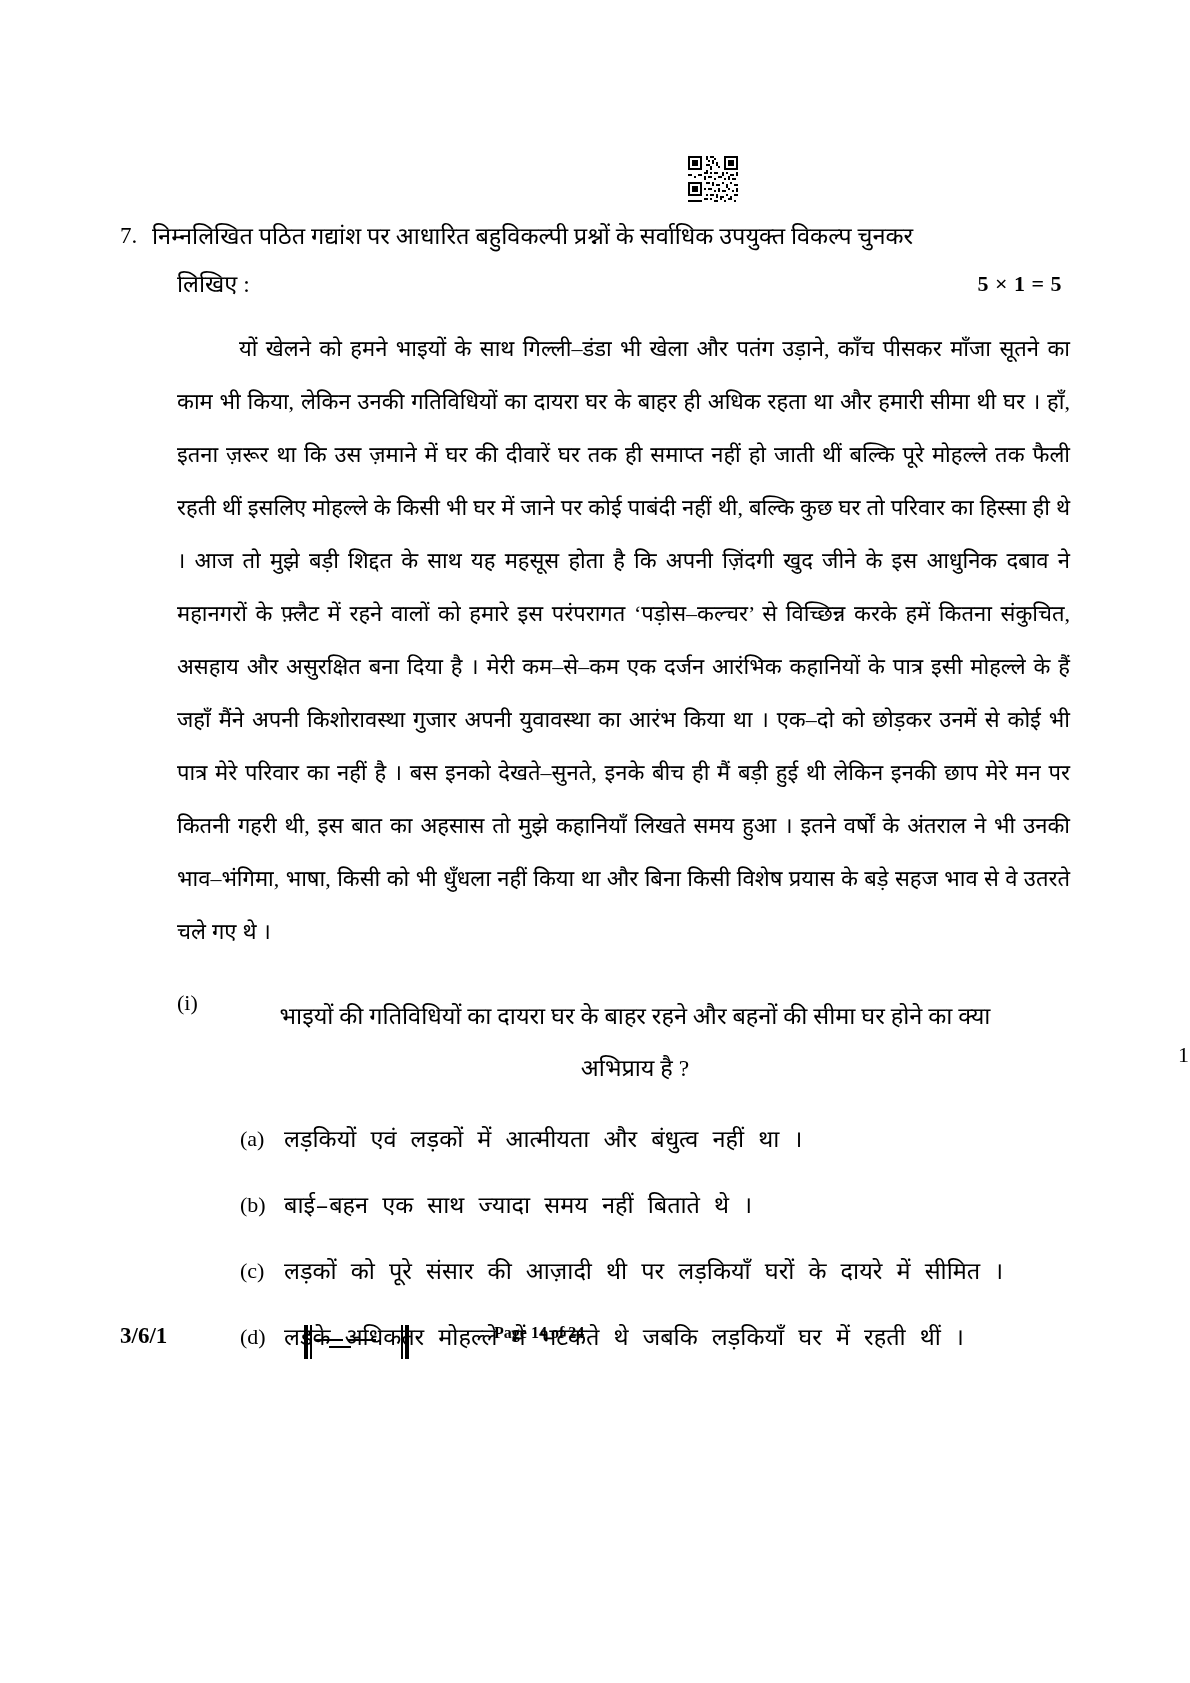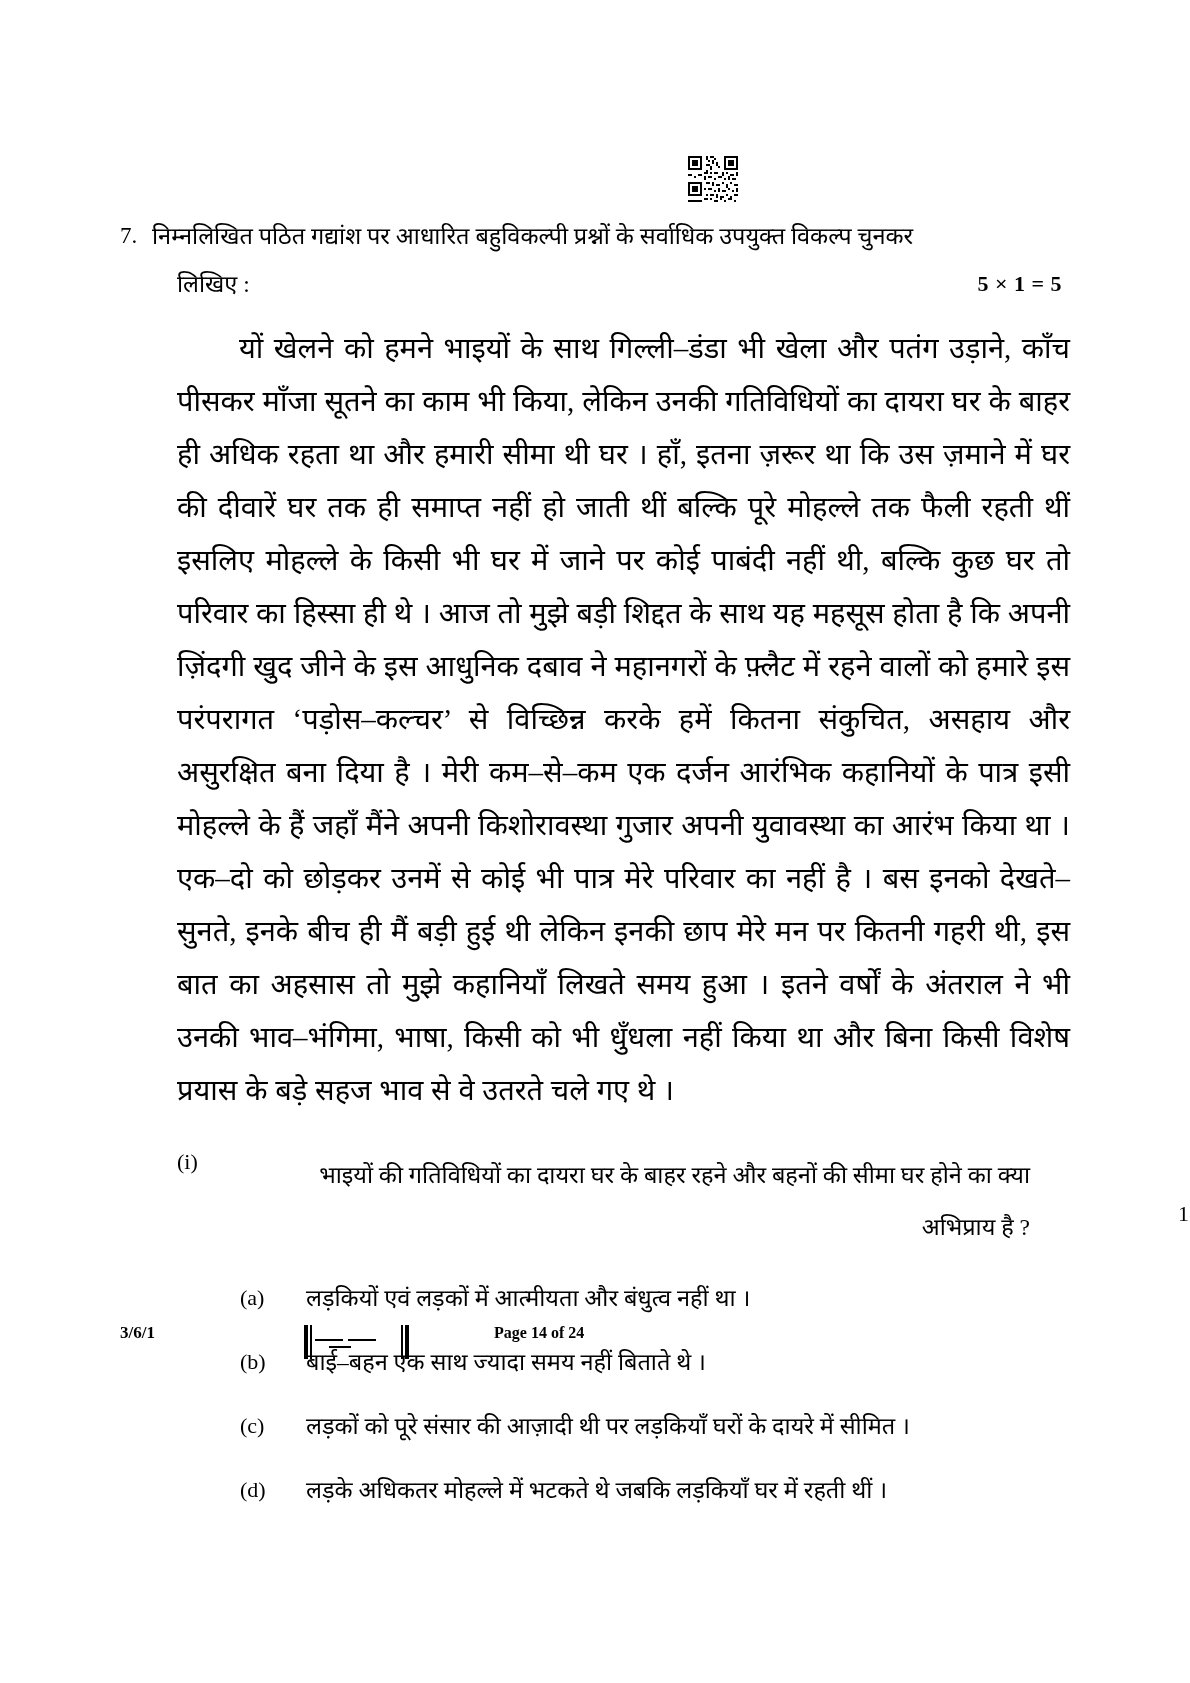--- a/index.html
+++ b/index.html
@@ -70,21 +70,21 @@
     font-weight: bold;
     font-size: 22px;
     letter-spacing: .5px;
   }
 
   
   .passage {
     margin-top: 14px;
     margin-left: 57px;
     width: 893px;
-    font-size: 29px;
+    font-size: 22px;
     line-height: 53px;
     text-align: justify;
     text-justify: inter-word;
     text-indent: 62px;
     word-spacing: 0.5px;
   }
 
   
   .subq {
     position: relative;
@@ -96,21 +96,21 @@
     position: absolute;
     left: 0;
     top: 0;
     font-size: 22px;
   }
   .subq-body {
     margin-left: 63px;
     width: 790px;
     font-size: 23.5px;
     line-height: 52px;
-    text-align: right;
+    text-align: center;
   }
   .subq-marks {
     position: absolute;
     right: -62px;
     top: 52px;
     font-size: 22px;
   }
 
   
   .options {
@@ -125,37 +125,38 @@
     line-height: 46px;
   }
   .option-key {
     position: absolute;
     left: 0;
     top: 0;
     width: 52px;
     font-size: 22px;
   }
   .option-text {
-    margin-left: 66px;
-    font-size: 23.5px;
+    margin-left: 44px;
+    font-size: 23.5px;
+    font-family: Liberation Mono, monospace;
   }
 
   
   .footer {
     position: absolute;
     left: 120px;
     right: 120px;
     bottom: 320px;
     height: 40px;
   }
   .footer-code {
     position: absolute;
     left: 0;
     top: 0;
-    font-size: 17px;
+    font-size: 23px;
     font-weight: bold;
     font-family: "Liberation Serif", serif;
   }
   .footer-barcode {
     position: absolute;
     left: 184px;
     top: 2px;
     height: 34px;
     width: 105px;
   }

